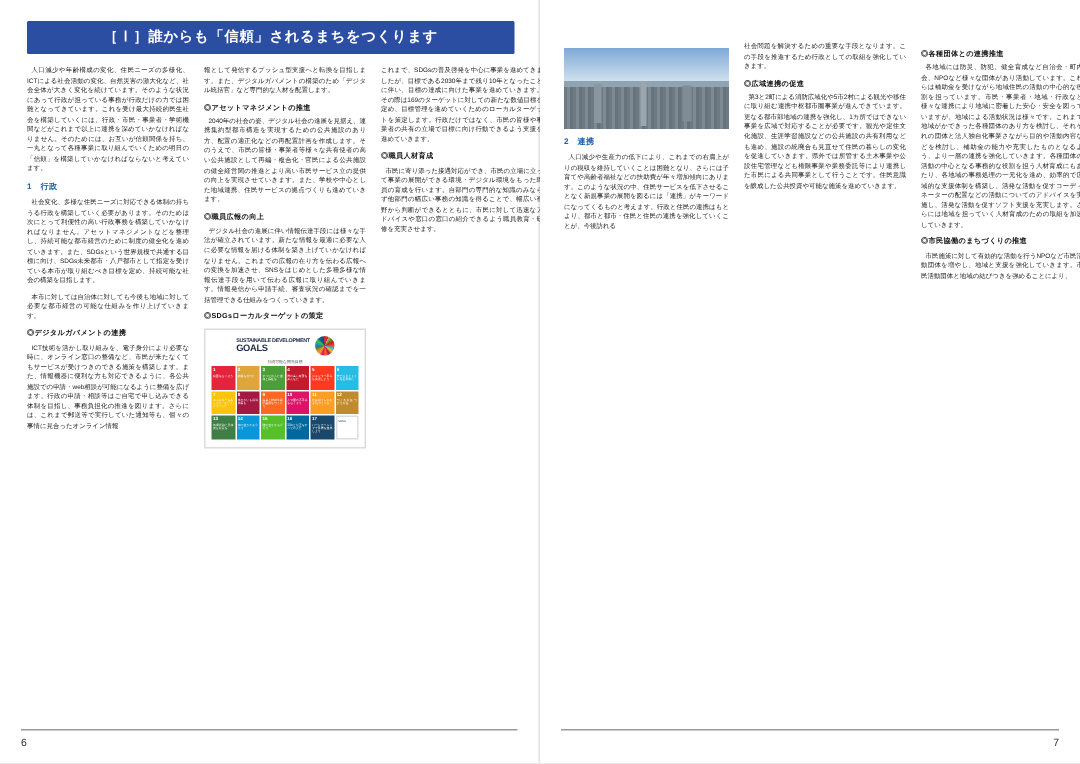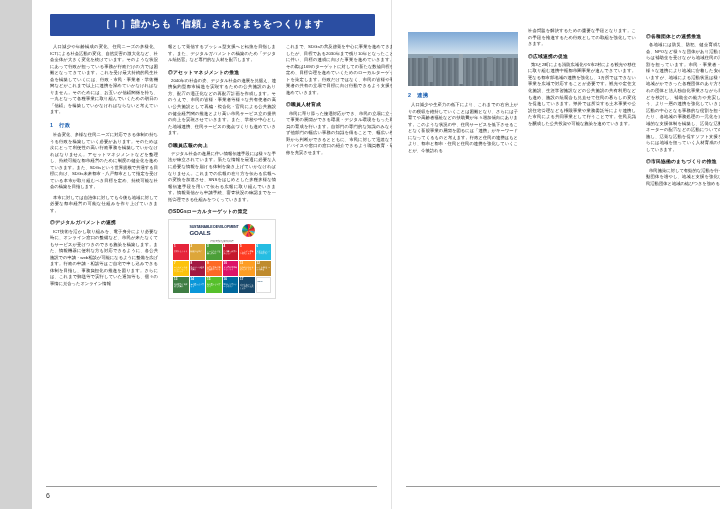--- a/index.html
+++ b/index.html
@@ -14,21 +14,21 @@
     width:720px;height:509px;
     display:flex;
     background:#d2d2d2;
   }
   .page{
     position:relative;
     background:#ffffff;
     height:509px;
     box-sizing:border-box;
   }
-  .page-left{width:360px;padding:14px 16px 0 18px;margin-left:32px;}
+  .page-left{width:360px;padding:14px 16px 0 18px;}
   .page-right{width:360px;padding:14px 18px 0 16px;}
   .page-left{border-right:1px solid #e2e2e2;}
 
   
   .banner{
     background:#2b4ea2;
     color:#ffffff;
     font-size:9.5px;
     font-weight:bold;
     letter-spacing:.5px;

